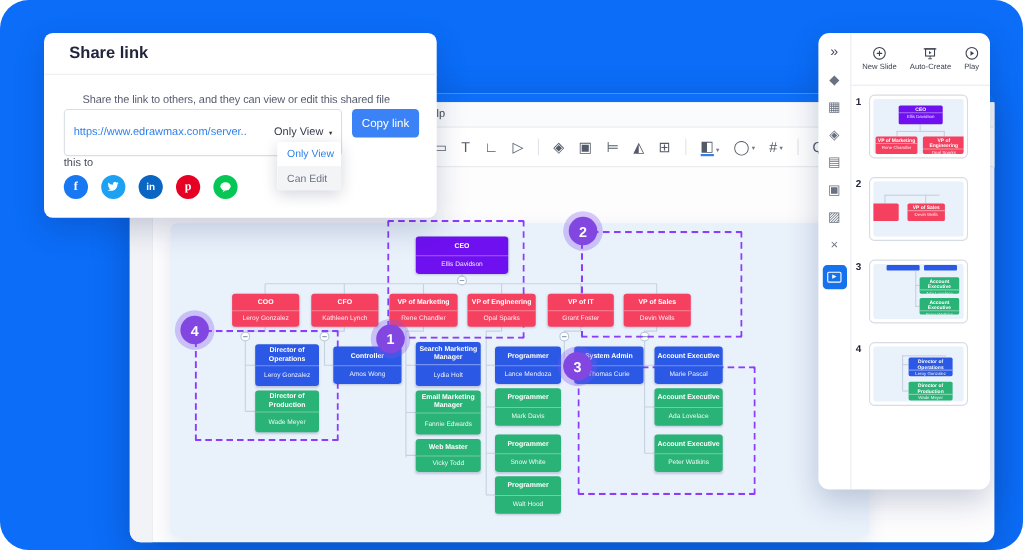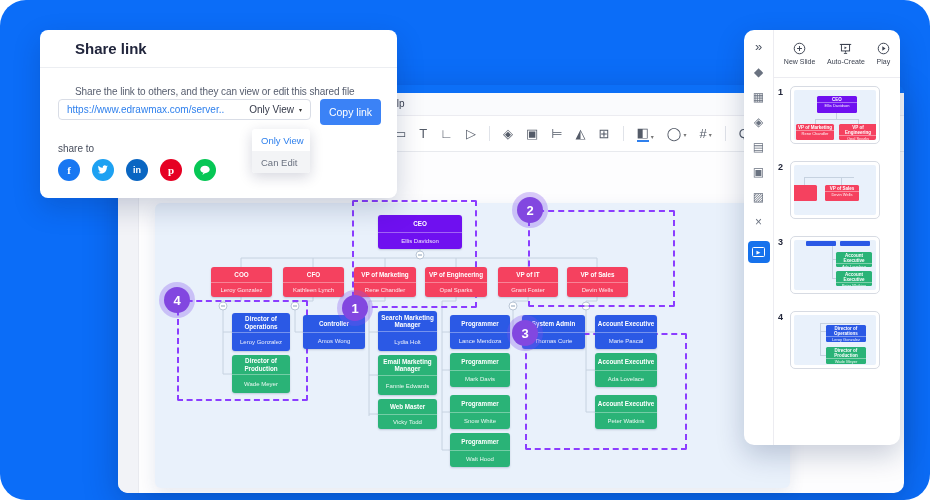--- a/index.html
+++ b/index.html
@@ -34,24 +34,24 @@
   .c-purple { background:#6f10f0; } .c-red { background:#f5415f; }
   .c-blue { background:#2b59e5; } .c-green { background:#2ab377; }
   .sel-rect { position:absolute; border:2px dashed #8b3dff; border-radius:2px; }
   .badge { position:absolute; width:26px; height:26px; border-radius:50%; background:#8247e0;
     box-shadow:0 0 0 5px rgba(130,80,240,.30); color:#fff; font-weight:bold; font-size:13px;
     display:flex; align-items:center; justify-content:center; z-index:5; }
 
   
   .modal { position:absolute; left:40px; top:30px; width:357px; height:168px; background:#fff; border-radius:8px;
     box-shadow:0 10px 28px rgba(10,30,80,.20); z-index:40; }
-  .modal-header { height:38px; border-bottom:1px solid #eceef2; display:flex; align-items:center; padding-left:35px;
+  .modal-header { height:38px; border-bottom:1px solid #eceef2; display:flex; align-items:center; padding-left:23px;
     font-size:15px; font-weight:bold; color:#21253c; }
   .modal-desc { position:absolute; left:35px; top:56px; width:315px; font-size:10px; color:#565d6e; white-space:nowrap; letter-spacing:-0.1px; }
-  .link-box { position:absolute; left:18px; top:69px; width:253px; height:21px; border:1.5px solid #d9dde6; border-radius:4px;
+  .link-box { position:absolute; left:18px; top:69px; width:253px; height:43px; border:1.5px solid #d9dde6; border-radius:4px;
     display:flex; align-items:center; padding:0 8px; gap:6px; background:#fff; }
   .link-url { font-size:10px; color:#2f80ed; white-space:nowrap; overflow:hidden; flex:1; }
   .perm { font-size:10px; color:#353a4a; display:flex; align-items:center; gap:3px; cursor:pointer; }
   .perm .tb-caret { font-size:6px; padding-bottom:0; color:#333; }
   .copy-btn { position:absolute; left:280px; top:69px; width:61px; height:26px; background:#3b82f6; color:#fff;
     font-size:10.5px; border:none; border-radius:4px; display:flex; align-items:center; justify-content:center; cursor:pointer; }
   .dropdown { position:absolute; left:212px; top:99px; width:58px; background:#fff; border-radius:3px;
     box-shadow:0 4px 14px rgba(20,30,70,.18); z-index:45; overflow:hidden; }
   .dd-item { height:22px; display:flex; align-items:center; padding-left:9px; font-size:9.5px; cursor:pointer; }
   .dd-item.sel { color:#2f80ed; }
@@ -280,21 +280,21 @@
       <span class="perm">
         <span>Only View</span>
         <span class="tb-caret">▾</span>
       </span>
     </div>
     <button class="copy-btn">Copy link</button>
     <div class="dropdown">
       <div class="dd-item sel">Only View</div>
       <div class="dd-item alt">Can Edit</div>
     </div>
-    <div class="share-to">share to</div>
+    <div class="share-to">this to</div>
     <div class="social-row">
       <div class="soc" style="background:#1877f2;font-family:'Liberation Serif',serif;">f</div>
       <div class="soc" style="background:#1da1f2;">
         <svg width="12" height="12" viewBox="0 0 24 24" fill="#fff">
             <path d="M8 19c7.5 0 11.6-6.2 11.6-11.6v-.5A8.3 8.3 0 0 0 21.6 4.7a8.2 8.2 0 0 1-2.4.7A4.2 4.2 0 0 0 21 3.1a8.3 8.3 0 0 1-2.6 1A4.1 4.1 0 0 0 11.3 7v.9A11.7 11.7 0 0 1 2.8 3.6a4.1 4.1 0 0 0 1.3 5.5A4 4 0 0 1 2.2 8.6v.1a4.1 4.1 0 0 0 3.3 4 4.2 4.2 0 0 1-1.9.1 4.1 4.1 0 0 0 3.9 2.9A8.3 8.3 0 0 1 1.4 17.4 11.7 11.7 0 0 0 8 19"></path>
           </svg>
       </div>
       <div class="soc" style="background:#0a66c2;font-size:9px;">in</div>
       <div class="soc" style="background:#e60023;font-family:'Liberation Serif',serif;">p</div>
       <div class="soc" style="background:#06c755;">

